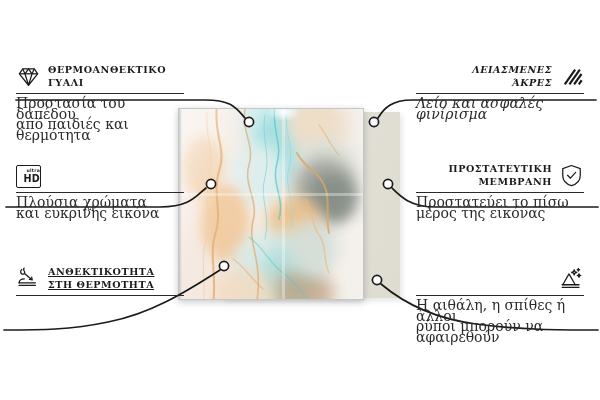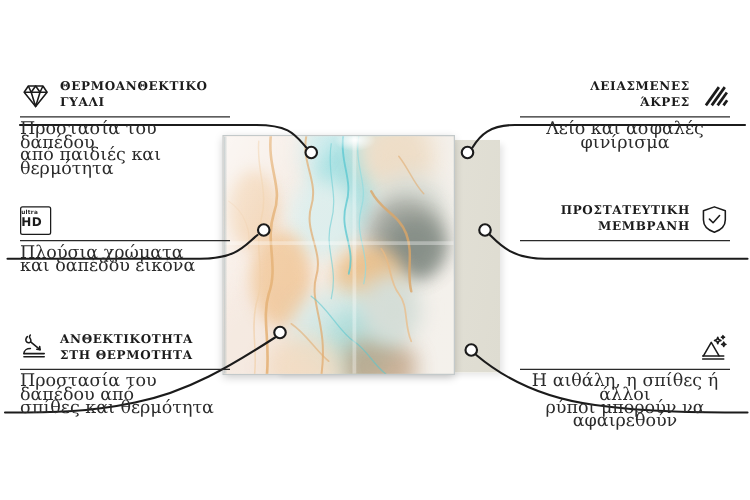--- a/index.html
+++ b/index.html
@@ -61,33 +61,33 @@
   .ttl{
     font-size:9.6px;letter-spacing:.55px;line-height:12.6px;
     font-weight:700;text-transform:uppercase;white-space:pre-line;
   }
   .feature.left .ttl{text-align:left;}
   .feature.right .ttl{text-align:right;}
   .rule{height:1px;background:#2a2a2a;margin:4px 0 4px 0;}
   .desc{
     font-size:14px;line-height:10.6px;color:#2b2b2b;white-space:pre-line;
   }
-  .feature.right .desc{text-align:center;}
+  .feature.right .desc{text-align:left;}
   .ico{width:25px;height:25px;flex:0 0 25px;display:block;}
 
   .f-heat{left:16px;top:64px;}
   .f-print{left:16px;top:165px;}
-  .f-spark{left:16px;top:266px;}
-  .f-edge{left:416px;top:64px;}
+  .f-spark{left:16px;top:266px;text-decoration:underline;}
+  .f-edge{left:416px;top:64px;font-style:italic;}
   .f-memb{left:416px;top:163px;}
   .f-clean{left:416px;top:266px;}
 
   .hd{
     width:25px;height:23px;border:1.3px solid #1b1b1b;border-radius:2px;
-    display:flex;flex-direction:column;align-items:flex-start;justify-content:center;
+    display:flex;flex-direction:column;align-items:flex-end;justify-content:center;
     font-family:"DejaVu Sans","Liberation Sans",sans-serif;box-sizing:border-box;
   }
   .hd b{font-size:4.6px;line-height:4.6px;letter-spacing:.2px;font-weight:700;}
   .hd s{font-size:9.6px;line-height:10px;text-decoration:none;font-weight:700;letter-spacing:.3px;}
 </style>
 </head>
 <body>
 
 <div id="stage">
 
@@ -177,41 +177,39 @@
 
   <div class="feature left f-print">
     <div class="head">
       <div class="hd ico">
         <b>ultra</b>
         <s>HD</s>
       </div>
     </div>
     <div class="rule"></div>
     <div class="desc">Πλούσια χρώματα
-και δαπέδου εικόνα</div>
+και ευκρινής εικόνα</div>
   </div>
 
   <div class="feature left f-spark">
     <div class="head">
       <svg class="ico" viewBox="0 0 24 24">
         <g fill="none" stroke="#1b1b1b" stroke-width="1.2" stroke-linecap="round" stroke-linejoin="round">
           <path d="M5.6,3.2 C4.2,4.6 4.1,6.4 5.3,7.4 C6.4,8.3 7.9,7.9 8.3,6.7 C8.7,5.5 7.8,4.9 7.4,3.8 C7.1,3 7.4,2.4 7.9,2.0"></path>
           <path d="M8.4,7.4 L15.4,13.2"></path>
           <path d="M15.4,13.2 L12.9,12.9 M15.4,13.2 L15.1,10.7"></path>
           <path d="M3.0,16.2 H18.6"></path>
           <path d="M3.0,18.6 H18.6"></path>
           <path d="M3.0,16.2 C3.0,13.6 5.4,12.3 8.0,12.3"></path>
         </g>
       </svg>
       <div class="ttl">ΑΝΘΕΚΤΙΚΟΤΗΤΑ
 ΣΤΗ ΘΕΡΜΟΤΗΤΑ</div>
     </div>
     <div class="rule"></div>
-    <div class="desc">Προστασία του δαπέδου από
-σπίθες και θερμότητα</div>
   </div>
 
   <div class="feature right f-edge">
     <div class="head">
       <svg class="ico" viewBox="0 0 24 24">
         <g stroke="#1b1b1b" stroke-width="2.1" stroke-linecap="butt">
           <path d="M5.5,19.5 L15.5,5.5"></path>
           <path d="M10.0,19.5 L20.0,5.5"></path>
           <path d="M14.5,19.5 L21.6,9.6"></path>
           <path d="M19.0,19.5 L21.8,15.6"></path>
@@ -229,20 +227,22 @@
       <svg class="ico" viewBox="0 0 24 24">
         <g fill="none" stroke="#1b1b1b" stroke-width="1.2" stroke-linecap="round" stroke-linejoin="round">
           <path d="M12,2.4 L20.4,5.4 V12.2 C20.4,17.0 16.8,20.2 12,21.8 C7.2,20.2 3.6,17.0 3.6,12.2 V5.4 Z"></path>
           <path d="M8.2,11.8 L11.0,14.6 L16.0,9.0"></path>
         </g>
       </svg>
       <div class="ttl">ΠΡΟΣΤΑΤΕΥΤΙΚΗ
 ΜΕΜΒΡΑΝΗ</div>
     </div>
     <div class="rule"></div>
+    <div class="desc">Προστατεύει το πίσω
+μέρος της εικόνας</div>
   </div>
 
   <div class="feature right f-clean">
     <div class="head">
       <svg class="ico" viewBox="0 0 24 24">
         <g fill="none" stroke="#1b1b1b" stroke-width="1.2" stroke-linecap="round" stroke-linejoin="round">
           <path d="M3.0,18.0 H19.2"></path>
           <path d="M3.0,20.4 H19.2"></path>
           <path d="M3.6,18.0 L9.6,7.6 L15.6,18.0"></path>
           <path d="M14.6,3.6 L15.3,5.4 L17.1,6.1 L15.3,6.8 L14.6,8.6 L13.9,6.8 L12.1,6.1 L13.9,5.4 Z"></path>

